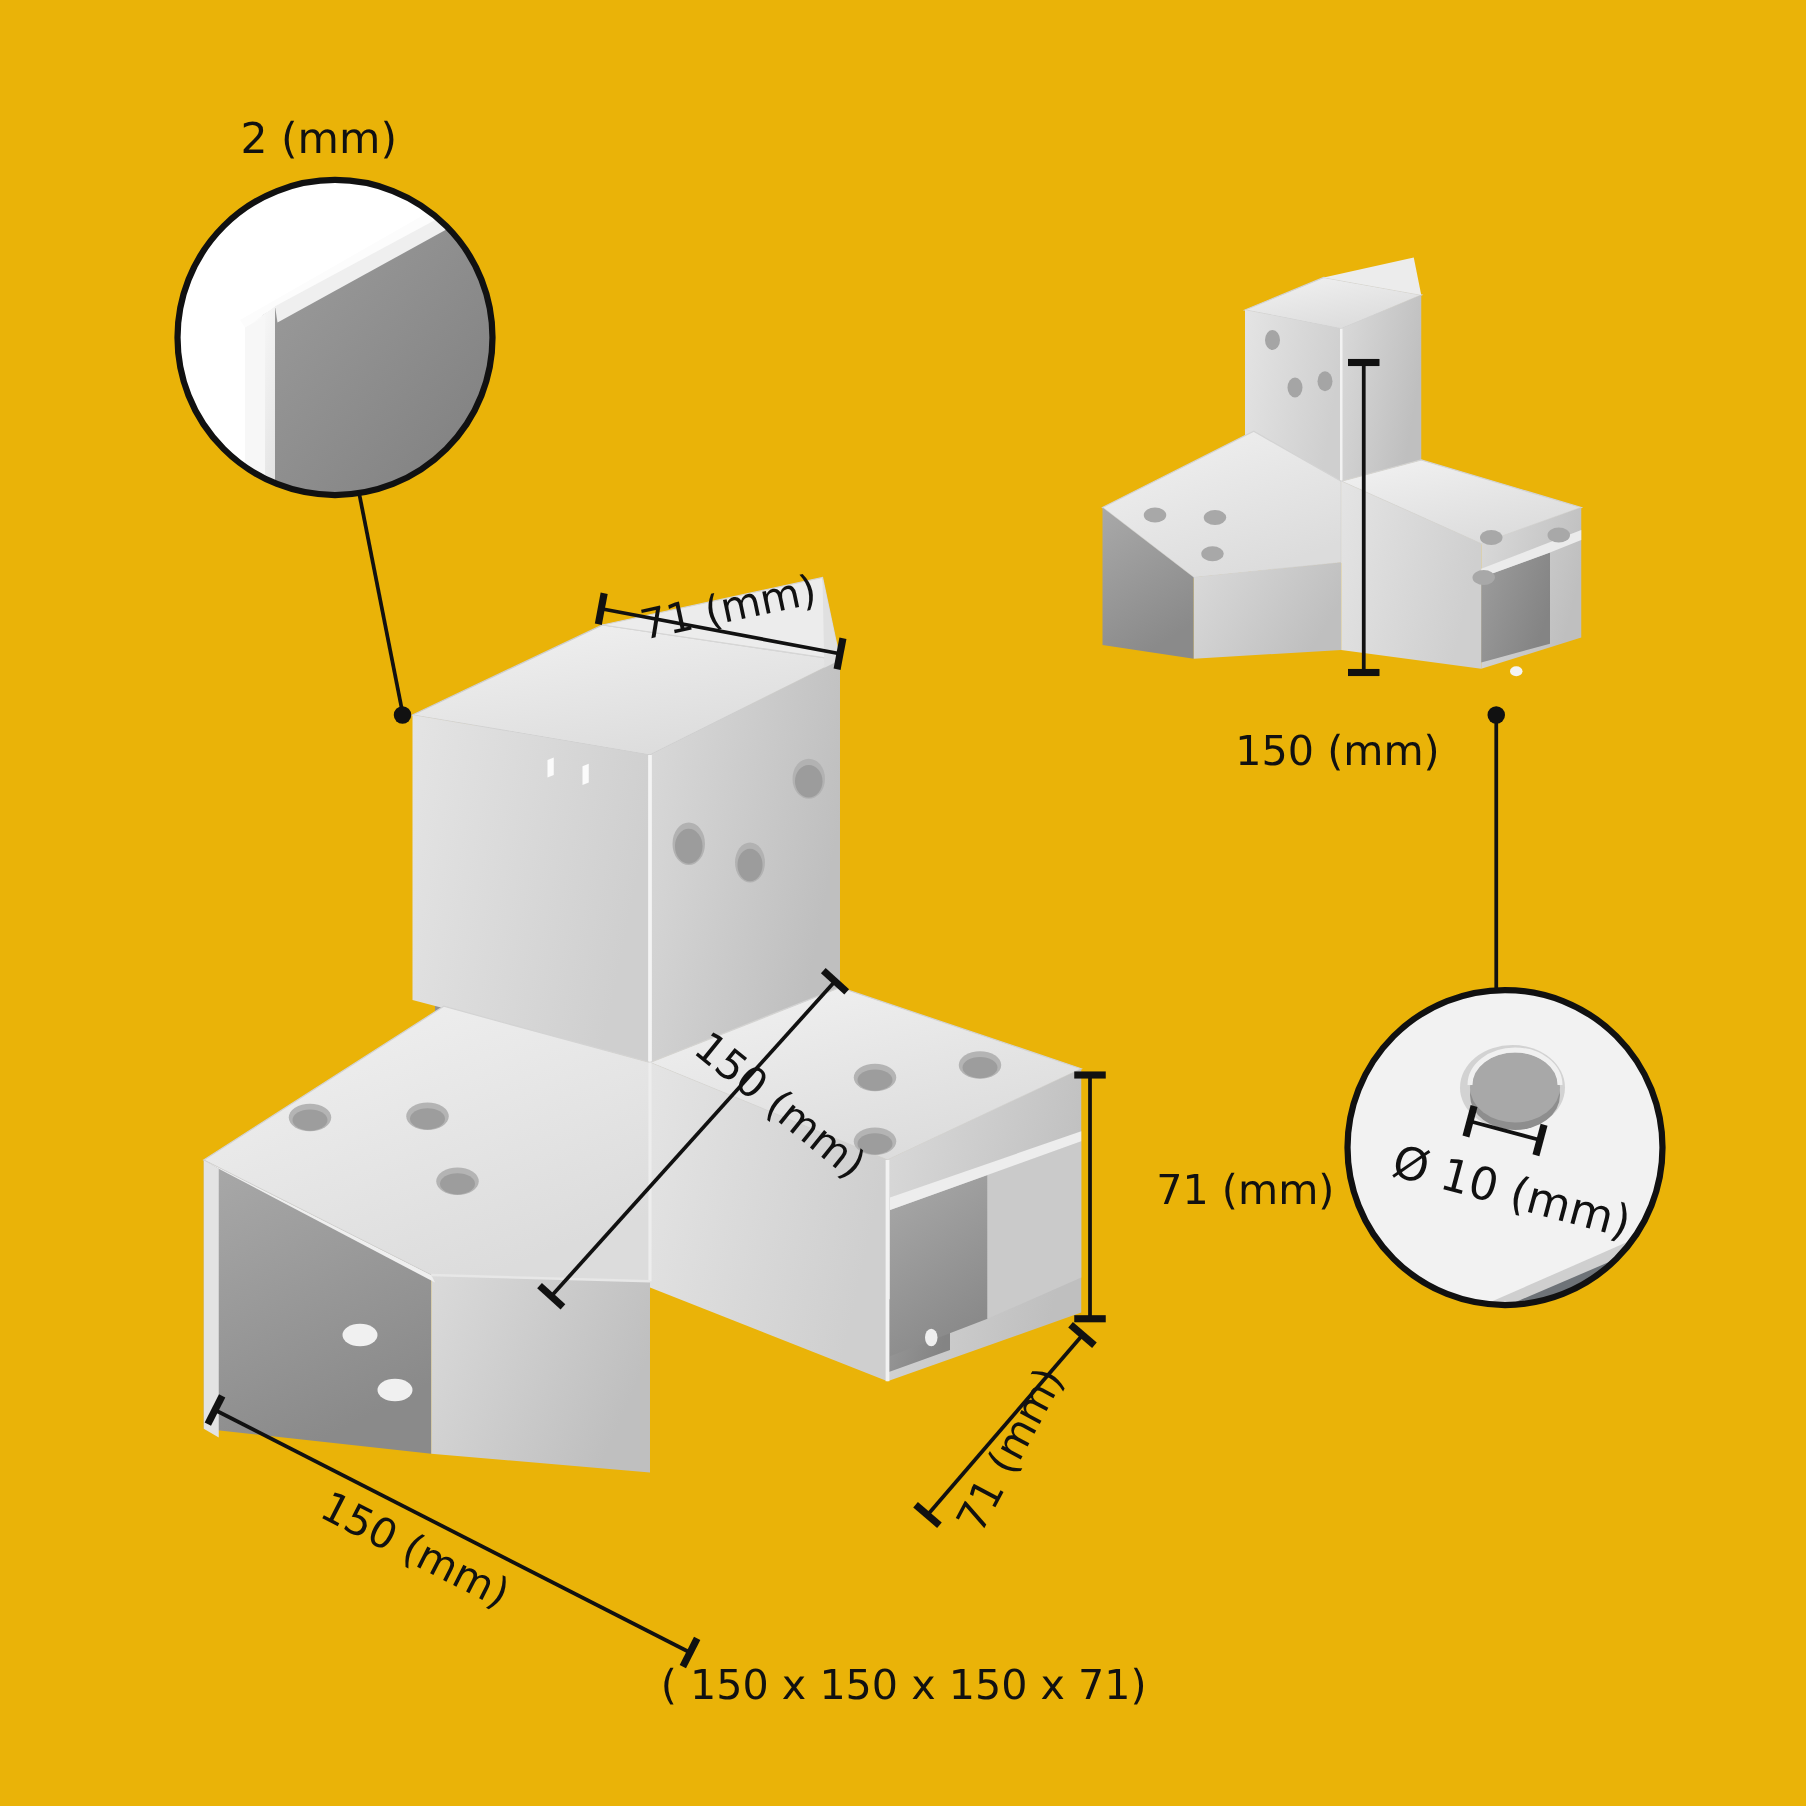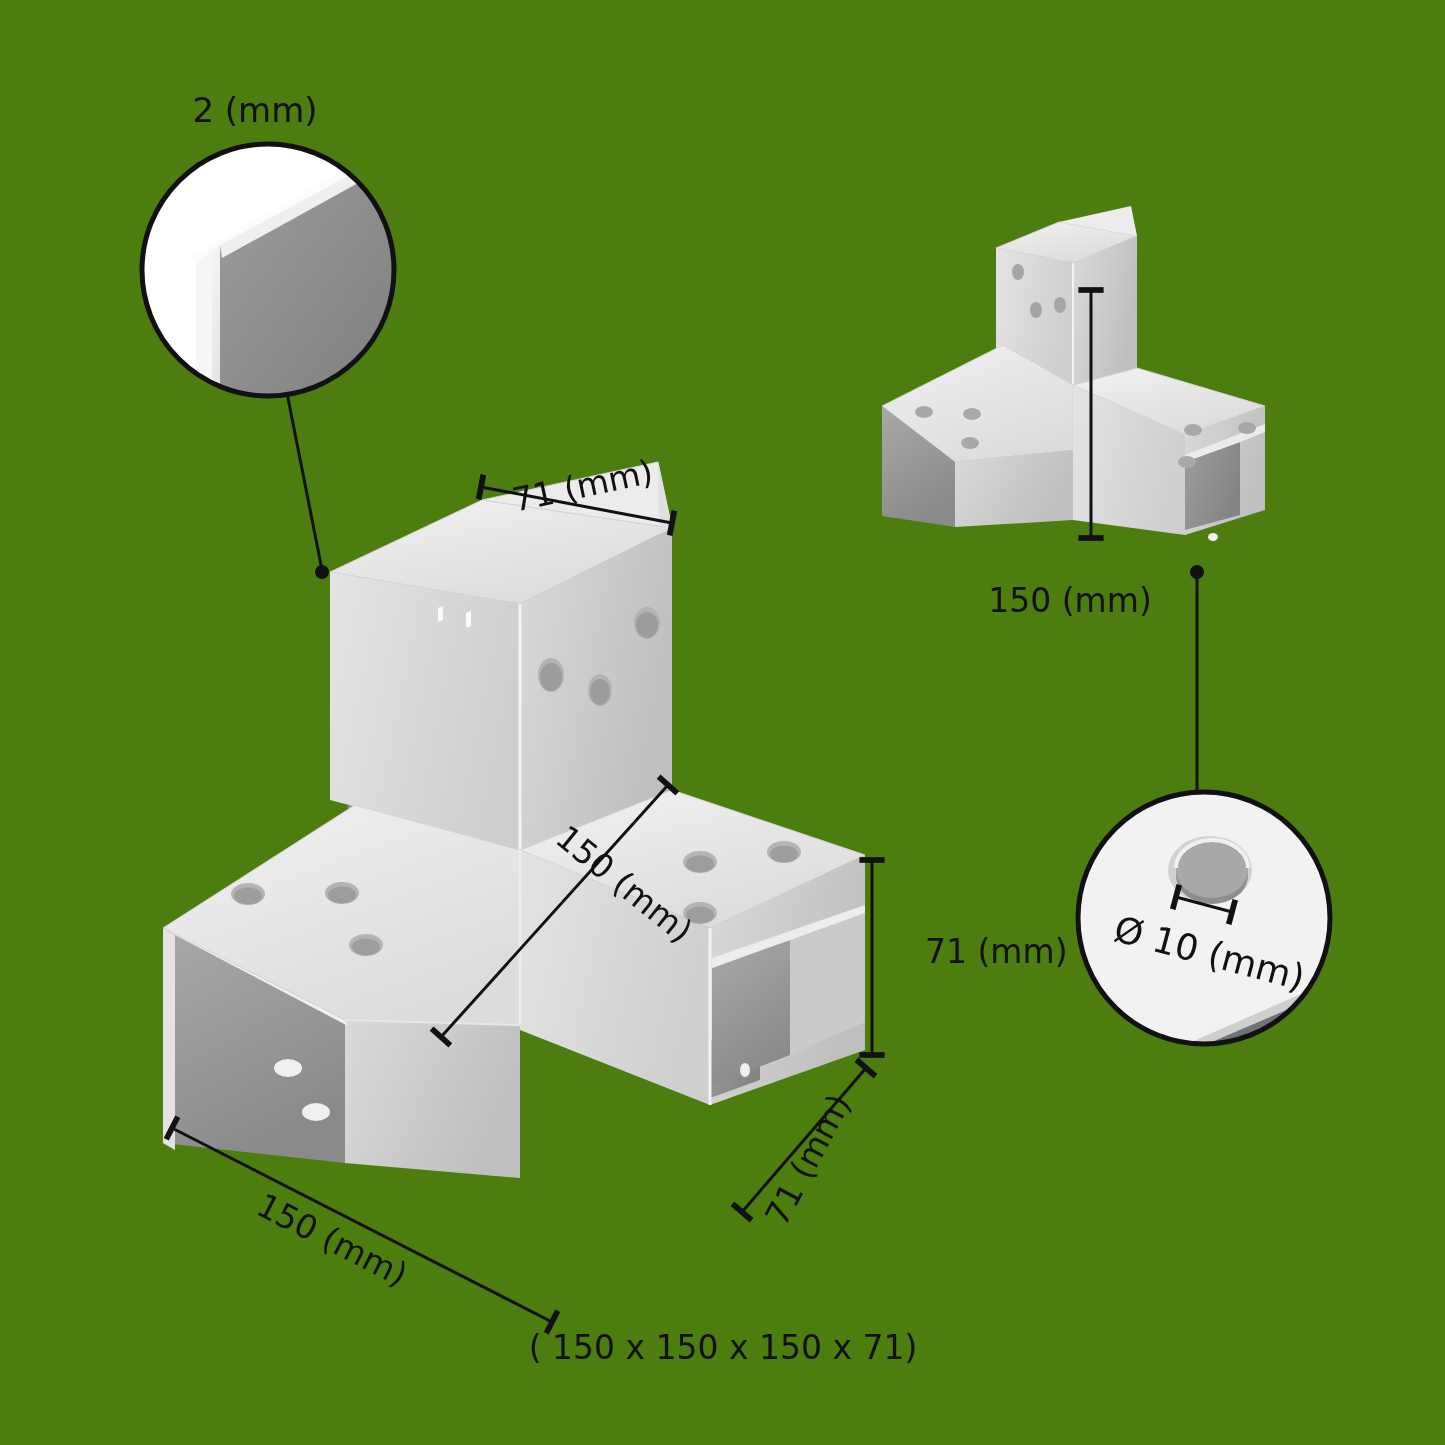--- a/index.html
+++ b/index.html
@@ -1,17 +1,17 @@
 <!DOCTYPE html>
 <html><head>
 <meta charset="utf-8">
 <style>
   html,body{margin:0;padding:0;background:#ffffff;}
   body{width:1445px;height:1445px;overflow:hidden;font-family:"DejaVu Sans","Liberation Sans",sans-serif;}
-  #stage{position:relative;width:1445px;height:1445px;background:#4d7c0f;}
+  #stage{position:relative;width:1445px;height:1445px;background:#eab308;}
   svg{position:absolute;left:0;top:0;}
   .dimtext{font-family:"DejaVu Sans","Liberation Sans",sans-serif;fill:#111111;}
 </style>
 </head>
 <body>
 
 <div id="stage">
 
 <svg width="1445" height="1445" viewBox="0 0 1445 1445">
   <defs>

